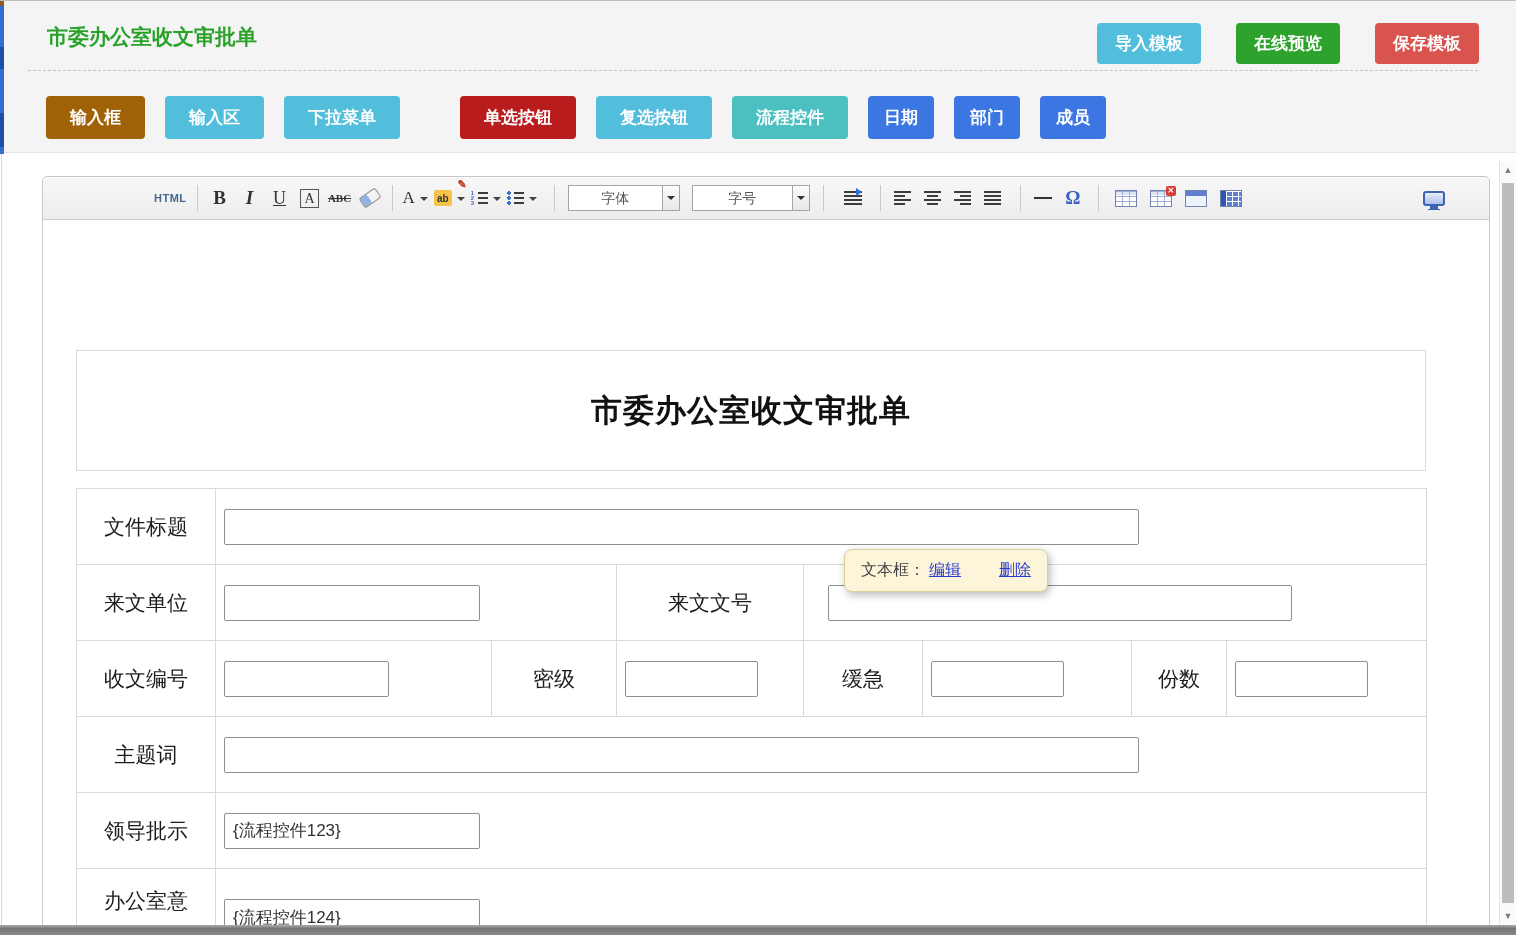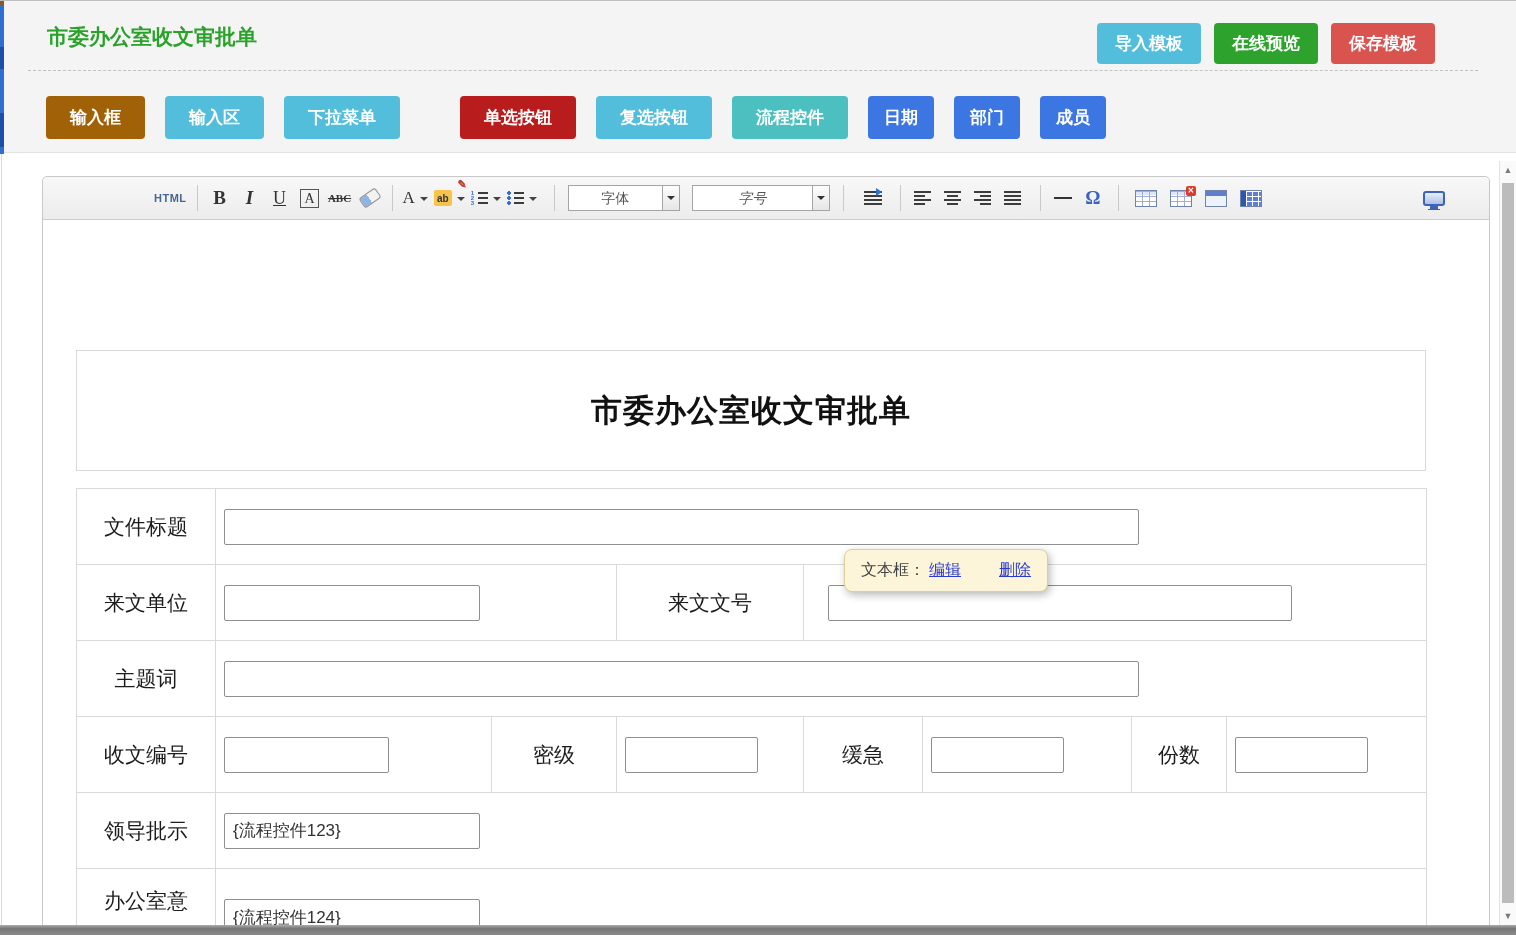--- a/index.html
+++ b/index.html
@@ -11,21 +11,21 @@
   
   .edge-strip { position:absolute; left:0; top:0; width:4px; height:153px; z-index:5;
     background:linear-gradient(180deg,#8a5a2a 0 5px,#2f6fd4 5px 46px,#1d4fa8 46px 68px,#2f6fd4 68px 112px,#1d4fa8 112px 146px,#2f6fd4 146px); }
   .edge-line { position:absolute; left:1px; top:153px; bottom:10px; width:1px; background:#d8d8d8; }
 
   
   .topbar { position:absolute; left:0; top:0; right:0; height:152px; background:#f4f4f4;
     border-bottom:1px solid #e3e3e3; }
   .page-title { position:absolute; left:47px; top:22px; font:bold 21px "Liberation Serif", serif; }
   .dashed-divider { position:absolute; top:69px; left:28px; right:38px; border-top:1px dashed #c2c2c2; }
-  .actions { position:absolute; left:1097px; top:22px; display:flex; gap:13px; }
+  .actions { position:absolute; left:1097px; top:22px; display:flex; gap:35px; }
   .btn { border:none; color:#fff; font:bold 17px "Liberation Serif", serif; border-radius:4px;
     cursor:pointer; white-space:nowrap; }
   .action-btn { height:41px; padding:0 18px; }
   .widget-row { position:absolute; left:46px; top:95px; display:flex; gap:20px; }
   .widget-btn { height:43px; padding:0 24px; }
   .widget-btn.narrow { padding:0 16px; }
 
   
   .editor-card { position:absolute; left:42px; top:175px; width:1448px; height:760px;
     background:#fff; border:1px solid #c8c8c8; border-radius:5px; }
@@ -56,21 +56,21 @@
     font:bold 6px/4.8px "Liberation Sans", sans-serif; color:#3a6cd0; }
   .ic-ul { background-image:
       radial-gradient(circle 2px at 2px 2px,#3a6cd0 95%,transparent),
       radial-gradient(circle 2px at 2px 7px,#3a6cd0 95%,transparent),
       radial-gradient(circle 2px at 2px 12px,#3a6cd0 95%,transparent),
       linear-gradient(#3c3c3c 0 0),linear-gradient(#3c3c3c 0 0),linear-gradient(#3c3c3c 0 0);
     background-position:0 0,0 0,0 0,7px 1px,7px 6px,7px 11px;
     background-size:17px 14px,17px 14px,17px 14px,10px 2px,10px 2px,10px 2px;
     background-repeat:no-repeat; }
   .sel { display:flex; height:26px; background:#fff; border:1px solid #a5a5a5; margin:0 6px; }
-  .sel-font { width:112px; } .sel-size { width:138px;font-style:italic; }
+  .sel-font { width:112px; } .sel-size { width:118px; }
   .sel-text { flex:1; text-align:center; line-height:24px; font-size:14px; color:#555; }
   .sel-btn { width:17px; border-left:1px solid #a5a5a5; background:linear-gradient(#fdfdfd,#e6e6e6);
     display:flex; align-items:center; justify-content:center; }
   .sel-btn i { width:0; height:0; border:4px solid transparent; border-top-color:#333; margin-top:4px; }
   .ic-ind { position:relative; width:18px; height:14px;
     background:linear-gradient(#3c3c3c 0 0),linear-gradient(#3c3c3c 0 0),linear-gradient(#3c3c3c 0 0),linear-gradient(#3c3c3c 0 0);
     background-position:0 0,0 4px,0 8px,0 12px; background-size:18px 2px; background-repeat:no-repeat; }
   .ic-ind::after { content:""; position:absolute; right:-4px; top:-3px;
     border:4px solid transparent; border-left:6px solid #2e6fd6; }
   .ic-al { width:17px; height:14px; background-repeat:no-repeat;
@@ -290,41 +290,41 @@
           <td class="lbl">来文单位</td>
           <td class="field" colspan="2">
             <input class="inp w-short" type="text" value="" style="">
           </td>
           <td class="lbl">来文文号</td>
           <td class="field" colspan="4">
             <input class="inp w-doc2" type="text" value="" style="">
           </td>
         </tr>
         <tr>
+          <td class="lbl">收文编号</td>
+          <td class="field">
+            <input class="inp w-num" type="text" value="" style="">
+          </td>
+          <td class="lbl">密级</td>
+          <td class="field">
+            <input class="inp w-small" type="text" value="" style="">
+          </td>
+          <td class="lbl">缓急</td>
+          <td class="field">
+            <input class="inp w-small" type="text" value="" style="">
+          </td>
+          <td class="lbl">份数</td>
+          <td class="field">
+            <input class="inp w-small" type="text" value="" style="">
+          </td>
+        </tr>
+        <tr>
           <td class="lbl">主题词</td>
           <td class="field" colspan="7">
             <input class="inp w-long" type="text" value="" style="">
-          </td>
-        </tr>
-        <tr>
-          <td class="lbl">收文编号</td>
-          <td class="field">
-            <input class="inp w-num" type="text" value="" style="">
-          </td>
-          <td class="lbl">密级</td>
-          <td class="field">
-            <input class="inp w-small" type="text" value="" style="">
-          </td>
-          <td class="lbl">缓急</td>
-          <td class="field">
-            <input class="inp w-small" type="text" value="" style="">
-          </td>
-          <td class="lbl">份数</td>
-          <td class="field">
-            <input class="inp w-small" type="text" value="" style="">
           </td>
         </tr>
         <tr>
           <td class="lbl">领导批示</td>
           <td class="field" colspan="7">
             <input class="inp w-short" type="text" value="{流程控件123}" style="">
           </td>
         </tr>
         <tr class="row-last">
           <td class="lbl">办公室意</td>

